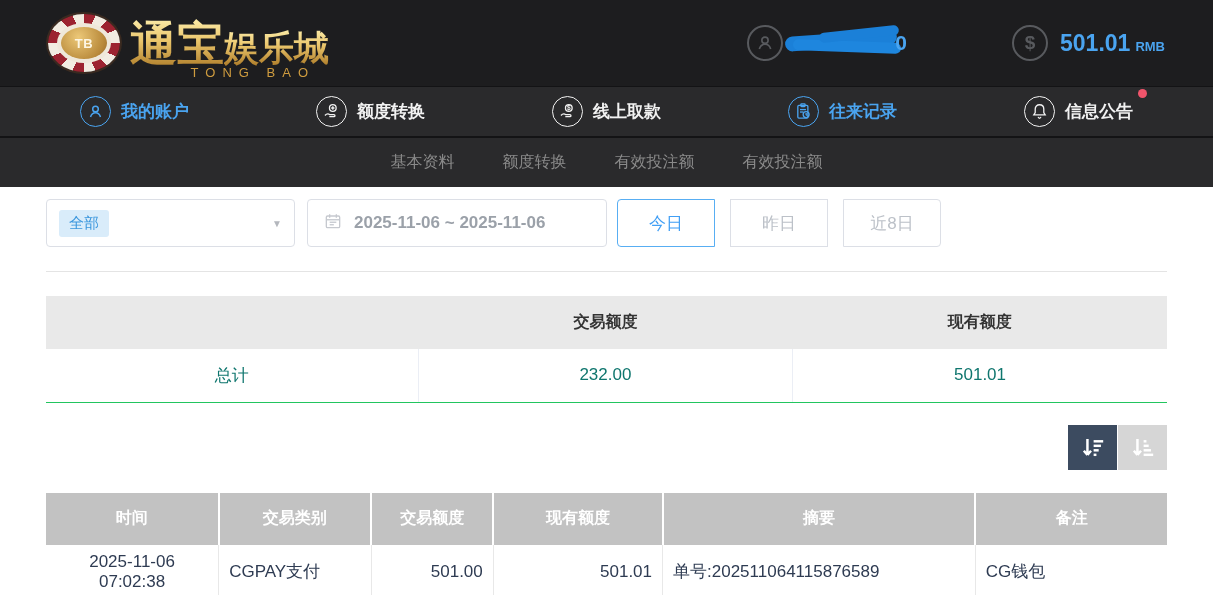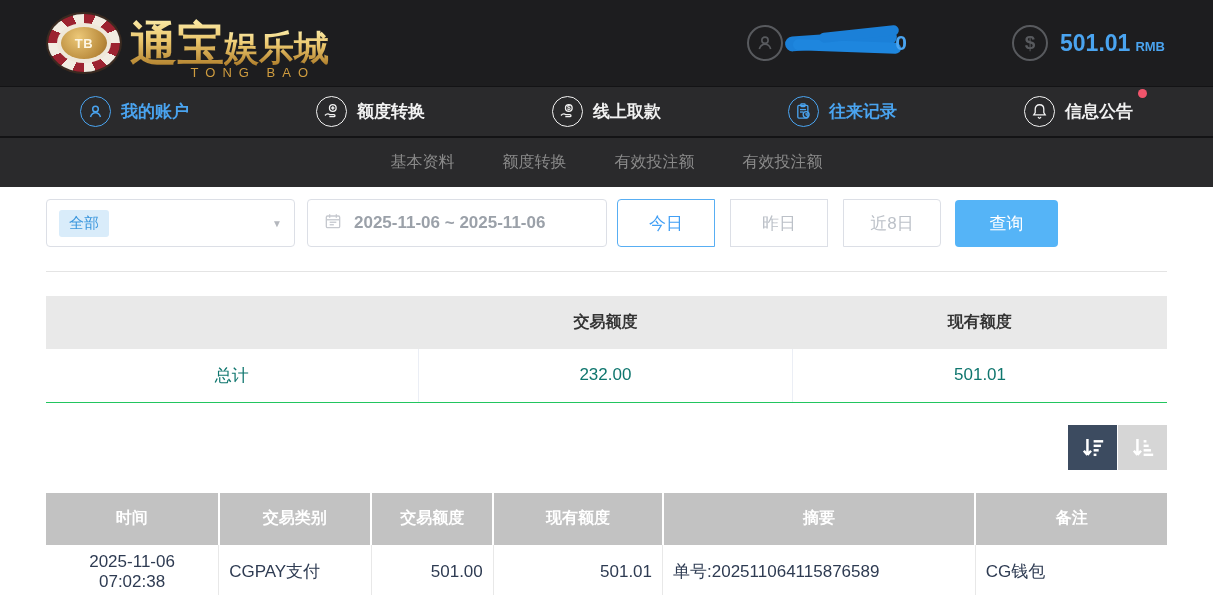--- a/index.html
+++ b/index.html
@@ -246,21 +246,20 @@
       </span>
       <span class="date-text">2025-11-06 ~ 2025-11-06</span>
     </div>
 
     <div class="range-group">
       <button class="range-btn active">今日</button>
       <button class="range-btn">昨日</button>
       <button class="range-btn">近8日</button>
     </div>
 
-    <button class="search-btn">查询</button>
   </div>
 
   <div class="divider"></div>
 
   <table class="summary-table">
     <thead>
       <tr>
         <th style="width:33.2%"></th>
         <th style="width:33.4%">交易额度</th>
         <th style="width:33.4%">现有额度</th>

